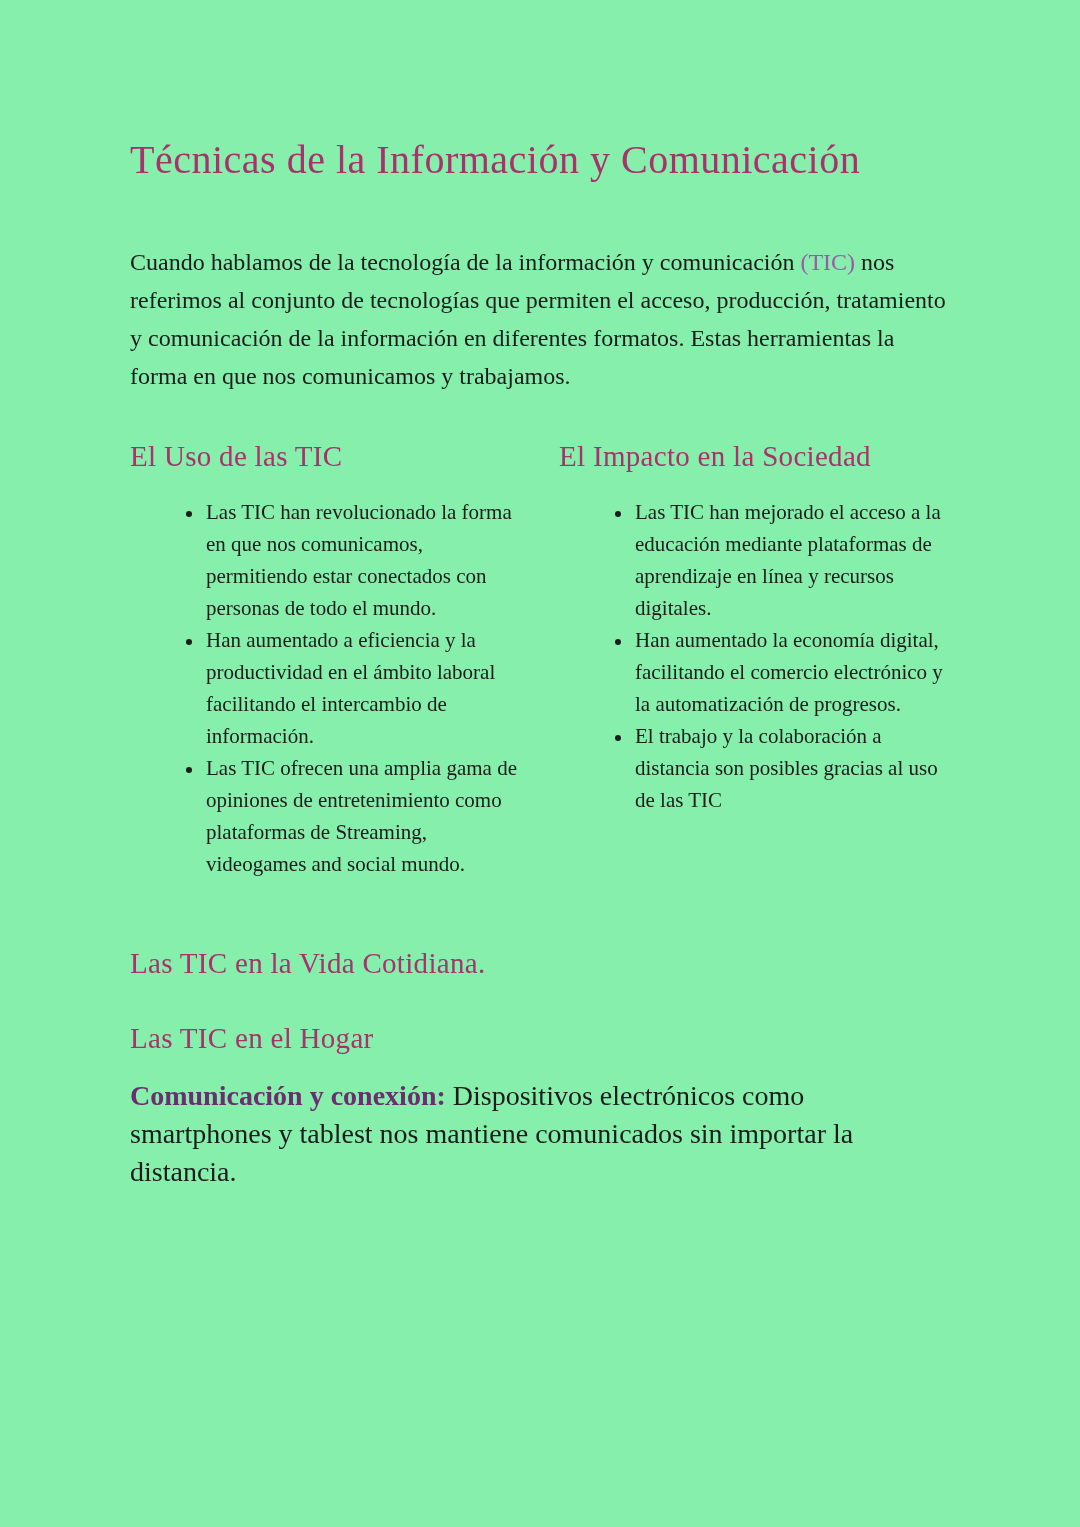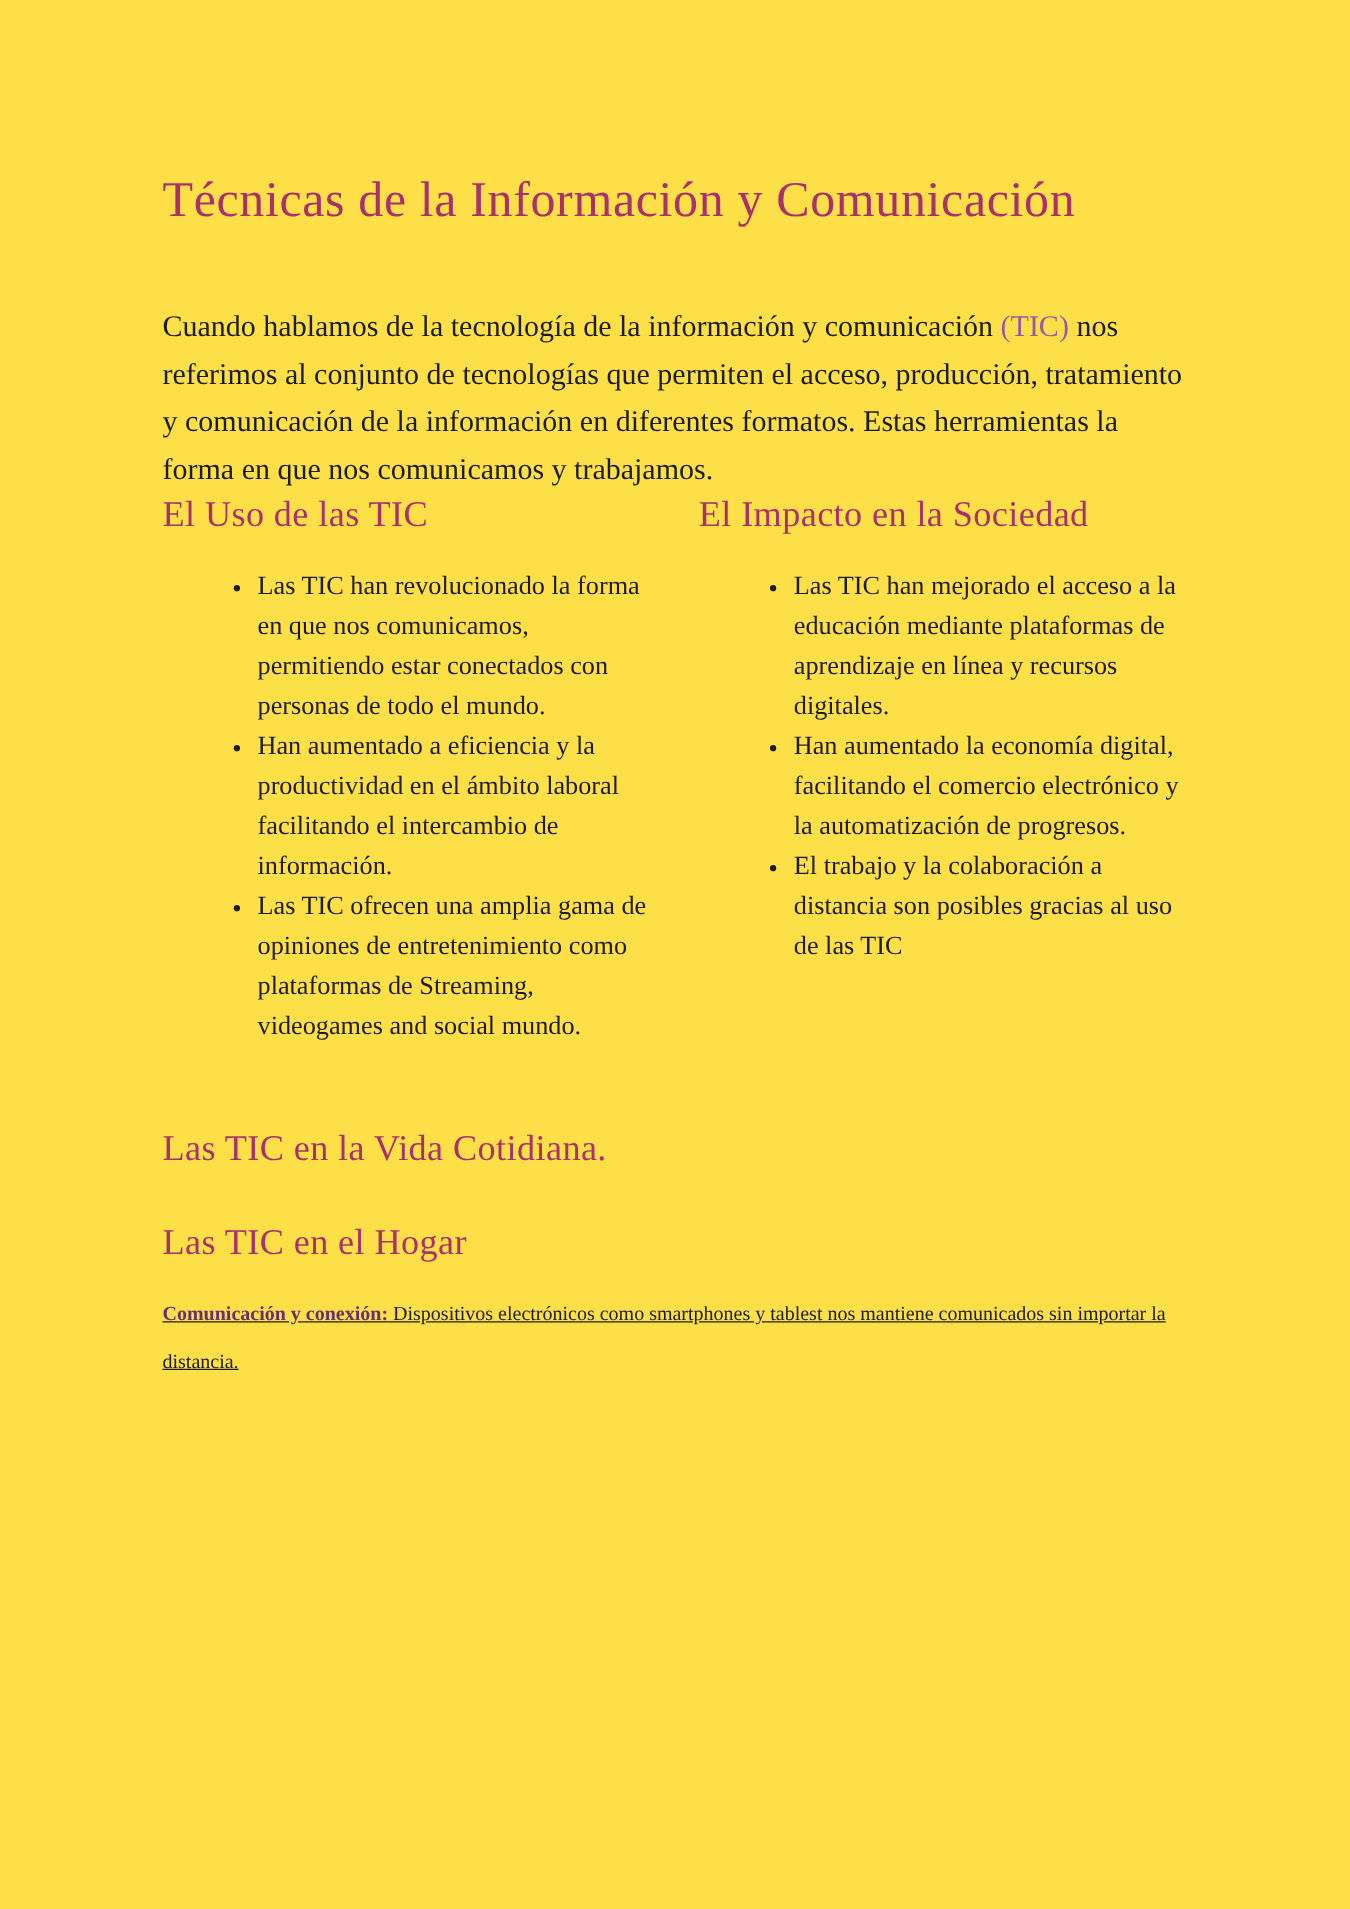--- a/index.html
+++ b/index.html
@@ -10,40 +10,41 @@
     min-height: 1527px;
     margin: 0 auto;
     font-family: "Liberation Serif", serif;
     color: #1c1c1c;
     -webkit-font-smoothing: antialiased;
   }
   .page {
     width: 1080px;
     min-height: 1527px;
     padding: 135px 130px 80px 130px;
-    background: #fde047;
+    background: #86efac;
   }
   .doc-title {
     font-family: "Liberation Serif", serif;
     font-size: 40px;
     font-weight: 400;
     color: #a8326c;
     letter-spacing: 0.5px;
     line-height: 1.25;
   }
   .intro {
     margin-top: 58px;
     font-size: 24px;
     line-height: 38px;
     max-width: 830px;
     color: #1c1c1c;
   }
   .tic-inline { color: #9c59a9; }
   .columns {
     display: flex;
+    margin-top: 44px;
     gap: 38px;
   }
   .col { width: 406px; }
   .col-heading, .section-heading {
     font-size: 29px;
     font-weight: 400;
     color: #a8326c;
     line-height: 1.2;
     letter-spacing: 0.3px;
   }
@@ -63,25 +64,24 @@
   .section-paragraph {
     margin-top: 18px;
     font-size: 21px;
     line-height: 38px;
     max-width: 830px;
     color: #1c1c1c;
   }
   .section-hogar { margin-top: 40px; }
   .lead-paragraph {
     margin-top: 22px;
-    font-size: 16px;
+    font-size: 28px;
     line-height: 38px;
     max-width: 830px;
     color: #1c1c1c;
-    text-decoration: underline;
   }
   .lead {
     font-weight: 700;
     color: #6b2e71;
   }
 </style>
 </head>
 <body>
 
 <div class="page">

